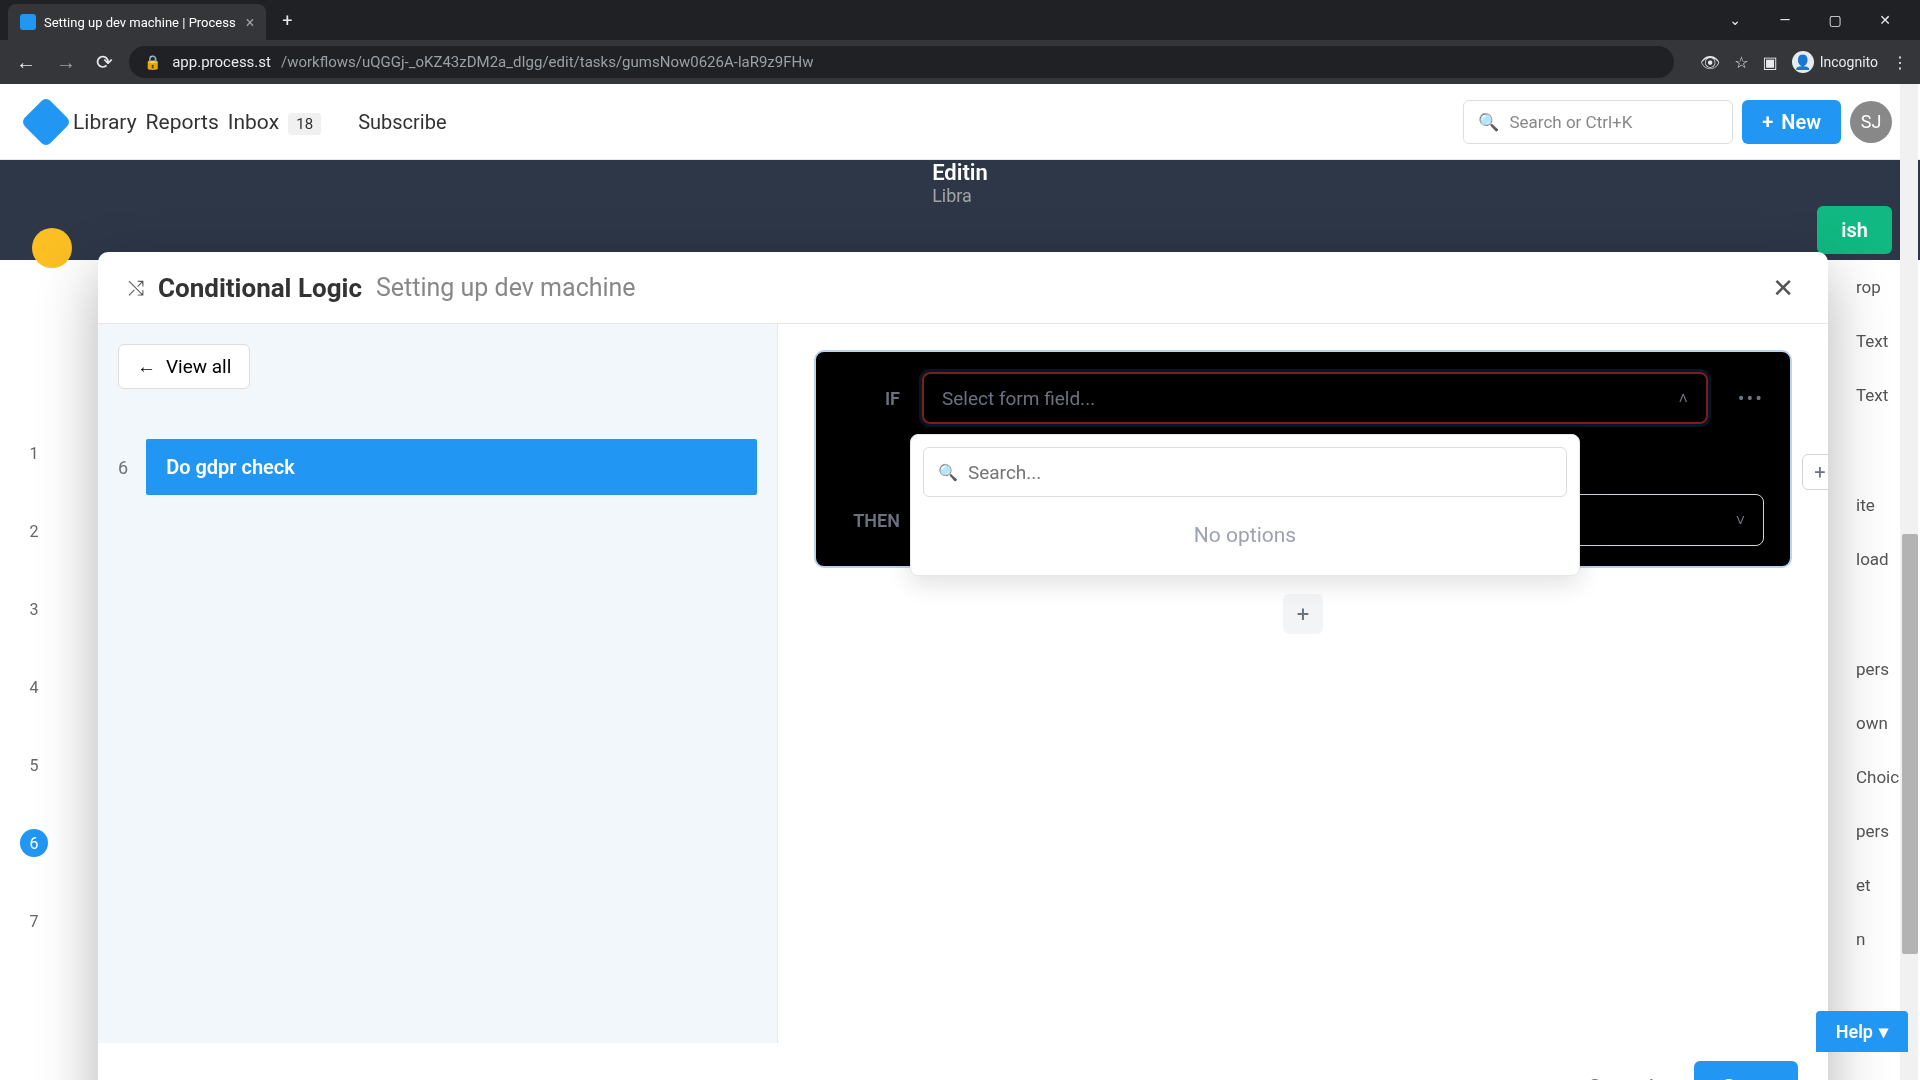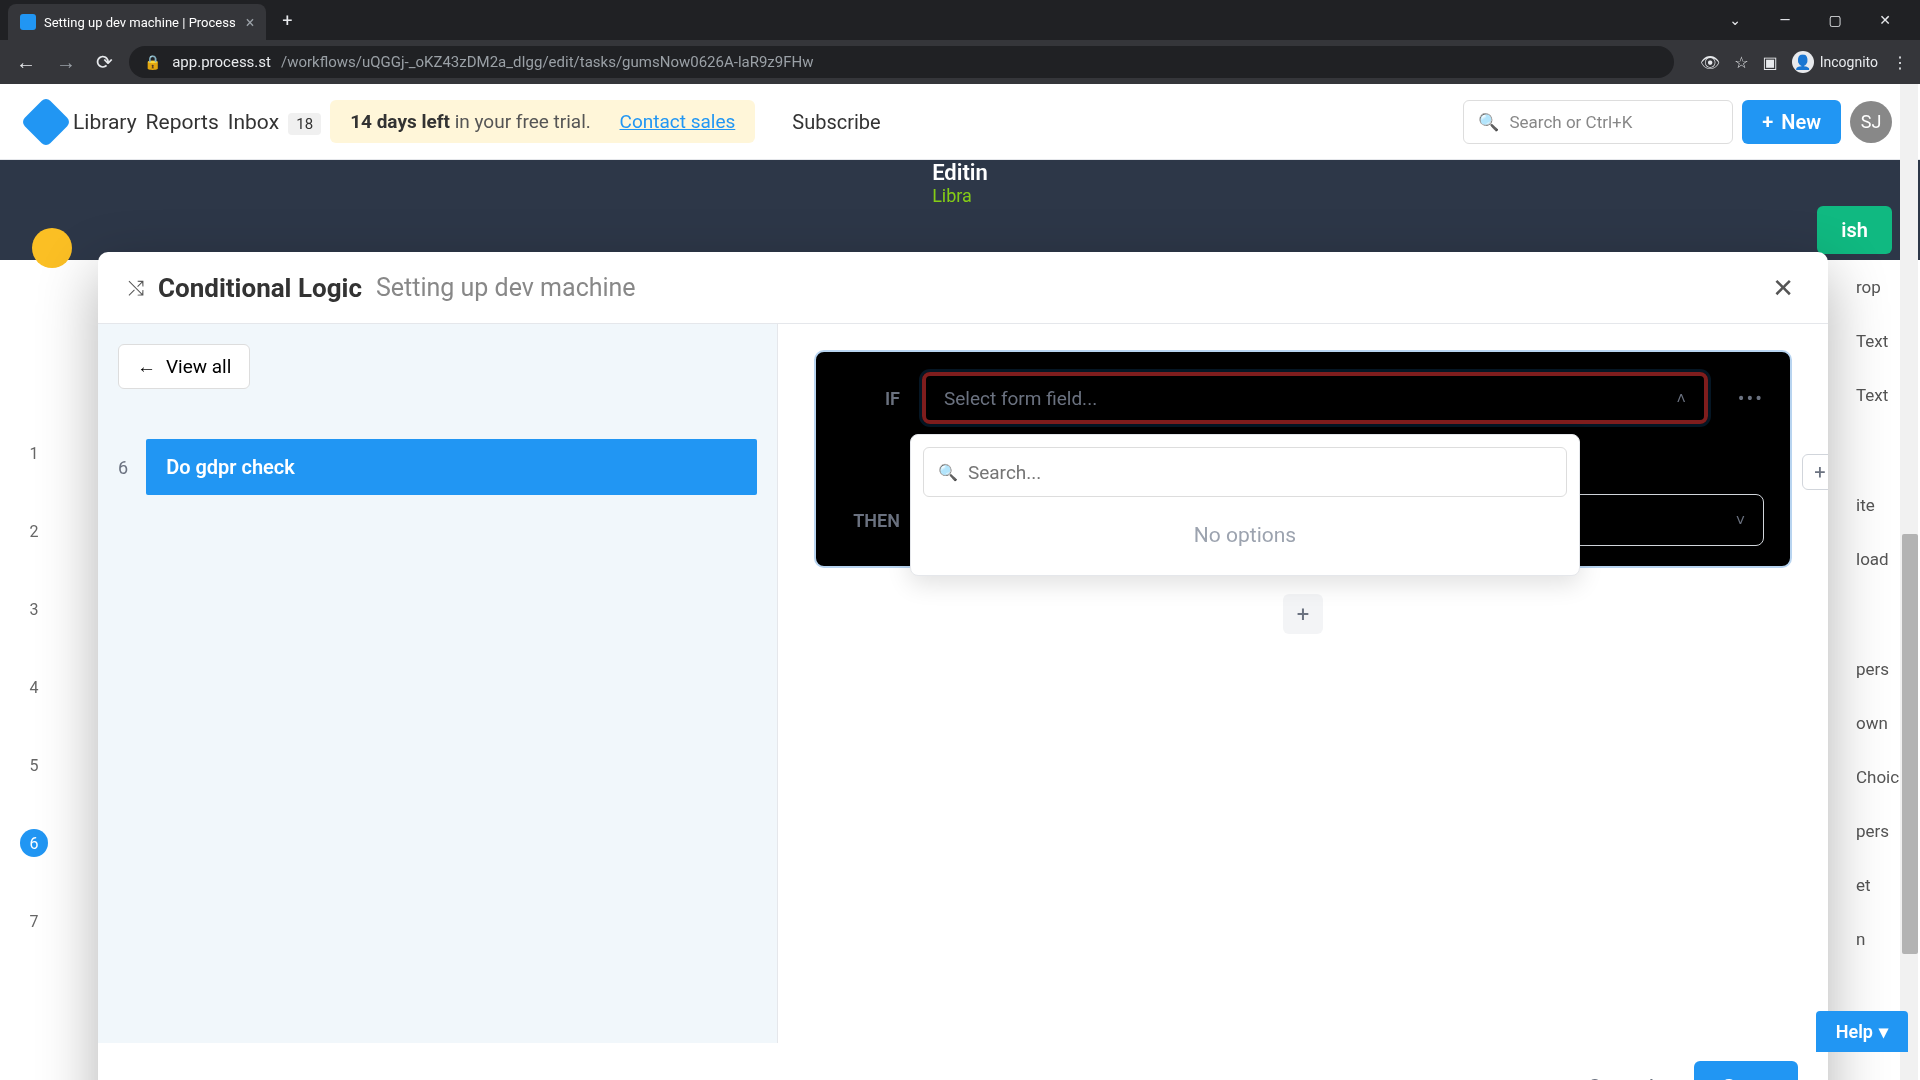--- a/index.html
+++ b/index.html
@@ -65,21 +65,21 @@
     .left-panel { width: 680px; background: #f1f7fb; border-right: 1px solid #e5e7eb; padding: 20px; }
     .view-all { display: inline-flex; align-items: center; gap: 10px; padding: 10px 18px; border: 1px solid #ddd; border-radius: 6px; background: #fff; font-size: 19px; cursor: pointer; }
     .task-row { display: flex; align-items: center; gap: 18px; margin-top: 50px; }
     .task-num { color: #6b7280; font-size: 18px; }
     .task-item { flex: 1; background: #2196F3; color: #fff; padding: 16px 20px; font-size: 20px; font-weight: 600; border-radius: 2px; }
     
     .right-panel { flex: 1; padding: 26px 36px; position: relative; }
     .rule-card { border: 2px solid #b8d4f0; border-radius: 10px; padding: 20px 26px; background: #000000; position: relative; }
     .rule-row { display: flex; align-items: center; gap: 22px; margin-bottom: 18px; position: relative; }
     .rule-label { font-size: 18px; color: #6b7280; font-weight: 600; min-width: 58px; text-align: right; }
-    .select-field { flex: 1; border: 4px solid #7f1d1d; border-radius: 8px; height: 52px; display: flex; align-items: center; padding: 0 18px; justify-content: space-between; font-size: 19px; color: #6b7280; cursor: pointer; box-shadow: 0 0 0 3px rgba(33,150,243,0.15); }
+    .select-field { flex: 1; border: 2px solid #7f1d1d; border-radius: 8px; height: 52px; display: flex; align-items: center; padding: 0 18px; justify-content: space-between; font-size: 19px; color: #6b7280; cursor: pointer; box-shadow: 0 0 0 3px rgba(33,150,243,0.15); }
     .chevron { font-size: 16px; }
     .dots-menu { color: #6b7280; font-size: 20px; cursor: pointer; letter-spacing: 2px; margin-left: 8px; }
     
     .dropdown-panel { position: absolute; top: 82px; left: 94px; width: 670px; background: #fff; border: 1px solid #e5e7eb; border-radius: 8px; box-shadow: 0 8px 24px rgba(0,0,0,0.12); z-index: 10; padding: 12px; }
     .search-wrap { display: flex; align-items: center; border: 1px solid #ddd; border-radius: 6px; padding: 10px 14px; gap: 10px; }
     .search-input { border: none; outline: none; flex: 1; font-size: 19px; height: 28px; }
     .no-options { text-align: center; color: #9ca3af; font-size: 21px; padding: 26px 0 16px; }
     
     .then-select { flex: 1; border: 1px solid #d1d5db; border-radius: 8px; height: 52px; display: flex; align-items: center; padding: 0 18px; justify-content: space-between; font-size: 19px; color: #6b7280; cursor: pointer; }
     .add-rule-side { position: absolute; right: -48px; top: 102px; width: 36px; height: 36px; border: 1px solid #d1d5db; border-radius: 6px; display: flex; align-items: center; justify-content: center; font-size: 20px; color: #6b7280; cursor: pointer; background: #fff; }
@@ -138,40 +138,36 @@
 
 <div class="app-bg">
   <div class="app-header">
     <div class="app-logo"></div>
     <span class="nav-item">Library</span>
     <span class="nav-item">Reports</span>
     <span class="nav-item">
       <span>Inbox</span>
       <span class="inbox-badge">18</span>
     </span>
-    <div class="trial-banner">
-      <span class="trial-days">14 days left</span><span class="trial-text"> in your free trial.</span>
-      <span class="contact-sales">Contact sales</span>
-    </div>
     <span class="subscribe nav-item">Subscribe</span>
     <div class="search-box">
       <span>🔍</span>
       <span>Search or Ctrl+K</span>
     </div>
     <div class="new-btn">
       <span>+</span>
       <span>New</span>
     </div>
     <div class="avatar">SJ</div>
   </div>
 
   <div class="editing-bar">
     <div>
       <div class="editing-text">Editin</div>
-      <div style="font-size:18px;color:#84cc16;">Libra</div>
+      <div style="font-size:18px;color:#a3a3a3;">Libra</div>
     </div>
     <div class="publish-btn">ish</div>
   </div>
 
   <div class="bg-emoji"></div>
   <div class="bg-list">
     <div class="bg-list-row">
         <div class="bg-num">1</div>
       </div>
     <div class="bg-list-row">

